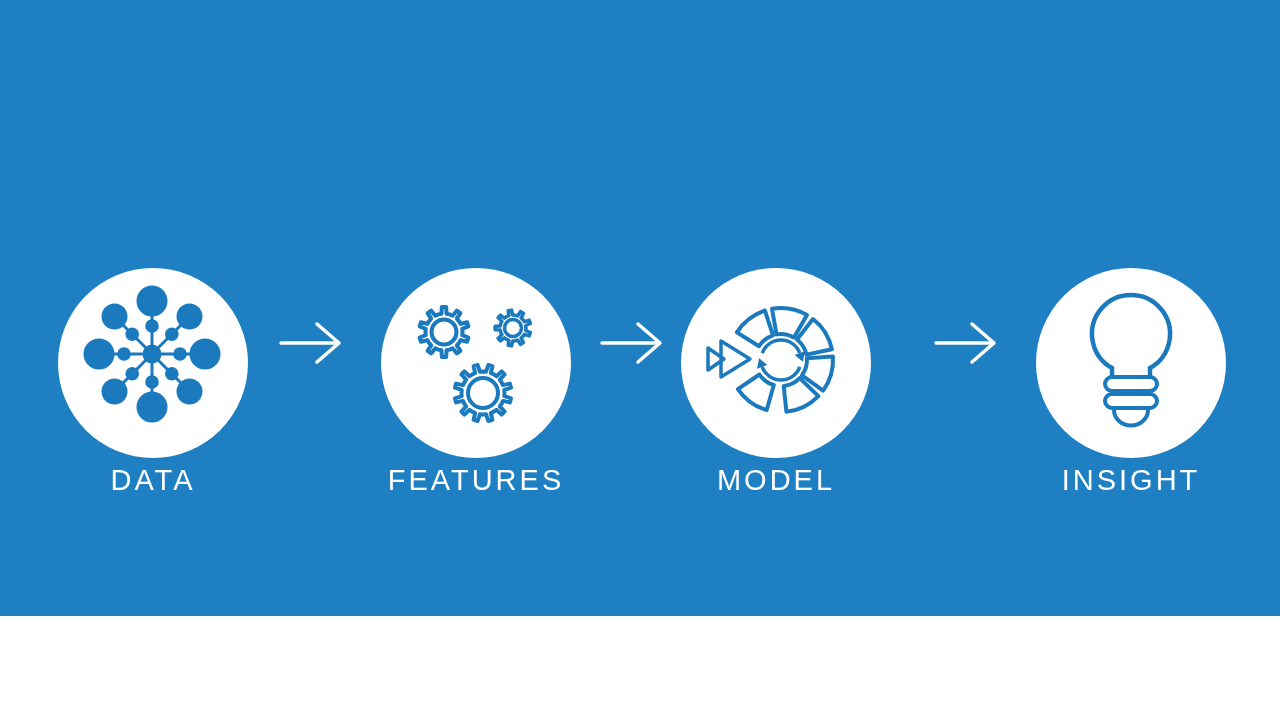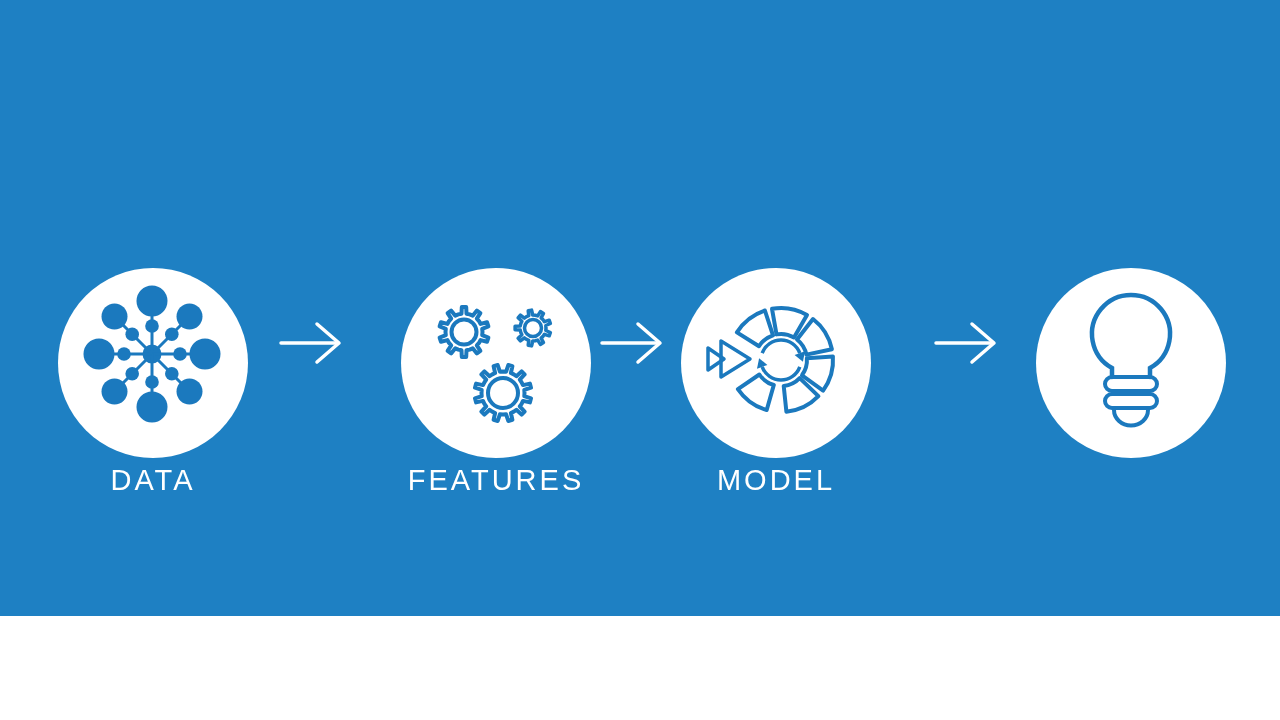--- a/index.html
+++ b/index.html
@@ -63,21 +63,21 @@
         </svg>
     </div>
     <div class="label">DATA</div>
   </div>
 
   <svg class="arrow" viewBox="0 0 64 48" style="left:279px">
       <line x1="2" y1="24" x2="59" y2="24" stroke="#FFFFFF" stroke-width="3.5" stroke-linecap="round"></line>
       <polyline points="38,5 60,24 38,43" fill="none" stroke="#FFFFFF" stroke-width="3.5" stroke-linecap="round" stroke-linejoin="round"></polyline>
     </svg>
 
-  <div class="step" style="left:401px">
+  <div class="step" style="left:381px">
     <div class="circle">
       <svg class="icon" viewBox="0 0 190 190">
           <path d="M81.5 64 L81.2 60.8 L87.4 58.4 L86 54.2 L79.6 55.9 L78 53.1 L75.8 50.7 L79.4 45.1 L75.9 42.6 L71.7 47.7 L68.7 46.4 L65.5 45.7 L65.2 39.1 L60.8 39.1 L60.5 45.7 L57.3 46.4 L54.3 47.7 L50.1 42.6 L46.6 45.1 L50.2 50.7 L48 53.1 L46.4 55.9 L40 54.2 L38.6 58.4 L44.8 60.8 L44.5 64 L44.8 67.2 L38.6 69.6 L40 73.8 L46.4 72.1 L48 74.9 L50.2 77.3 L46.6 82.9 L50.1 85.4 L54.3 80.3 L57.3 81.6 L60.5 82.3 L60.8 88.9 L65.2 88.9 L65.5 82.3 L68.7 81.6 L71.7 80.3 L75.9 85.4 L79.4 82.9 L75.8 77.3 L78 74.9 L79.6 72.1 L86 73.8 L87.4 69.6 L81.2 67.2 Z" fill="none" stroke="#1B79BE" stroke-width="4" stroke-linejoin="round"></path>
           <circle cx="63" cy="64" r="12.5" fill="none" stroke="#1B79BE" stroke-width="4"></circle>
           <path d="M145 60 L144.8 57.5 L149.4 55.5 L148.2 52.2 L143.4 53.7 L142 51.6 L140.1 49.9 L142.5 45.4 L139.4 43.6 L136.7 47.9 L134.3 47.2 L131.7 47 L130.6 42.1 L127.2 42.7 L127.8 47.7 L125.5 48.7 L123.4 50.2 L119.4 47.1 L117.1 49.8 L120.9 53.3 L119.8 55.6 L119.2 58 L114.1 58.2 L114.1 61.8 L119.2 62 L119.8 64.4 L120.9 66.7 L117.1 70.2 L119.4 72.9 L123.4 69.8 L125.5 71.3 L127.8 72.3 L127.2 77.3 L130.6 77.9 L131.7 73 L134.3 72.8 L136.7 72.1 L139.4 76.4 L142.5 74.6 L140.1 70.1 L142 68.4 L143.4 66.3 L148.2 67.8 L149.4 64.5 L144.8 62.5 Z" fill="none" stroke="#1B79BE" stroke-width="3.5" stroke-linejoin="round"></path>
           <circle cx="132" cy="60" r="8.5" fill="none" stroke="#1B79BE" stroke-width="3.5"></circle>
           <path d="M123.5 125 L123.3 121.9 L130 119.7 L128.9 115.6 L122 117.1 L120.6 114.3 L118.8 111.6 L123.6 106.4 L120.6 103.4 L115.4 108.2 L112.8 106.4 L109.9 105 L111.4 98.1 L107.3 97 L105.1 103.7 L102 103.5 L98.9 103.7 L96.7 97 L92.6 98.1 L94.1 105 L91.3 106.4 L88.6 108.2 L83.4 103.4 L80.4 106.4 L85.2 111.6 L83.4 114.3 L82 117.1 L75.1 115.6 L74 119.7 L80.7 121.9 L80.5 125 L80.7 128.1 L74 130.3 L75.1 134.4 L82 132.9 L83.4 135.8 L85.2 138.4 L80.4 143.6 L83.4 146.6 L88.6 141.8 L91.2 143.6 L94.1 145 L92.6 151.9 L96.7 153 L98.9 146.3 L102 146.5 L105.1 146.3 L107.3 153 L111.4 151.9 L109.9 145 L112.8 143.6 L115.4 141.8 L120.6 146.6 L123.6 143.6 L118.8 138.4 L120.6 135.8 L122 132.9 L128.9 134.4 L130 130.3 L123.3 128.1 Z" fill="none" stroke="#1B79BE" stroke-width="4" stroke-linejoin="round"></path>
           <circle cx="102" cy="125" r="15" fill="none" stroke="#1B79BE" stroke-width="4"></circle>
         </svg>
     </div>
@@ -116,15 +116,16 @@
 
   <div class="step" style="left:1036px">
     <div class="circle">
       <svg class="icon" viewBox="0 0 190 190">
           <path d="M76 109 L76 100 A39 39 0 1 1 114 100 L114 109" fill="none" stroke="#1B79BE" stroke-width="4.5" stroke-linecap="round"></path>
           <rect x="69" y="109" width="52" height="14" rx="7" fill="none" stroke="#1B79BE" stroke-width="4"></rect>
           <rect x="69" y="126" width="52" height="14" rx="7" fill="none" stroke="#1B79BE" stroke-width="4"></rect>
           <path d="M78 142 A17 15.5 0 0 0 112 142" fill="none" stroke="#1B79BE" stroke-width="4" stroke-linecap="round"></path>
         </svg>
     </div>
+    <div class="label">INSIGHT</div>
   </div>
 
 </div>
 
 </body></html>

